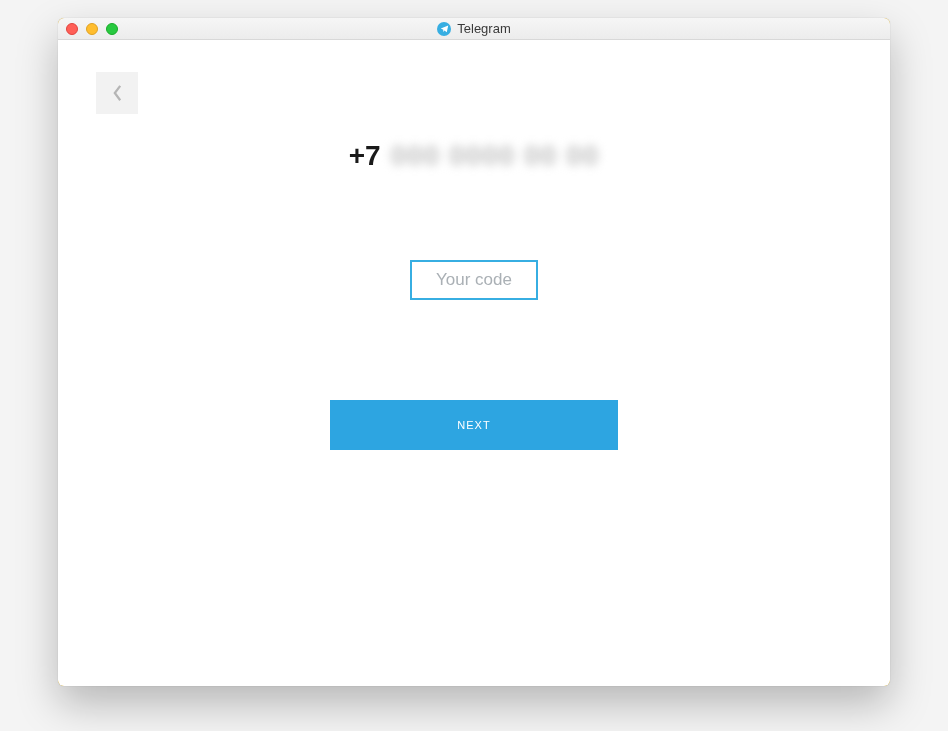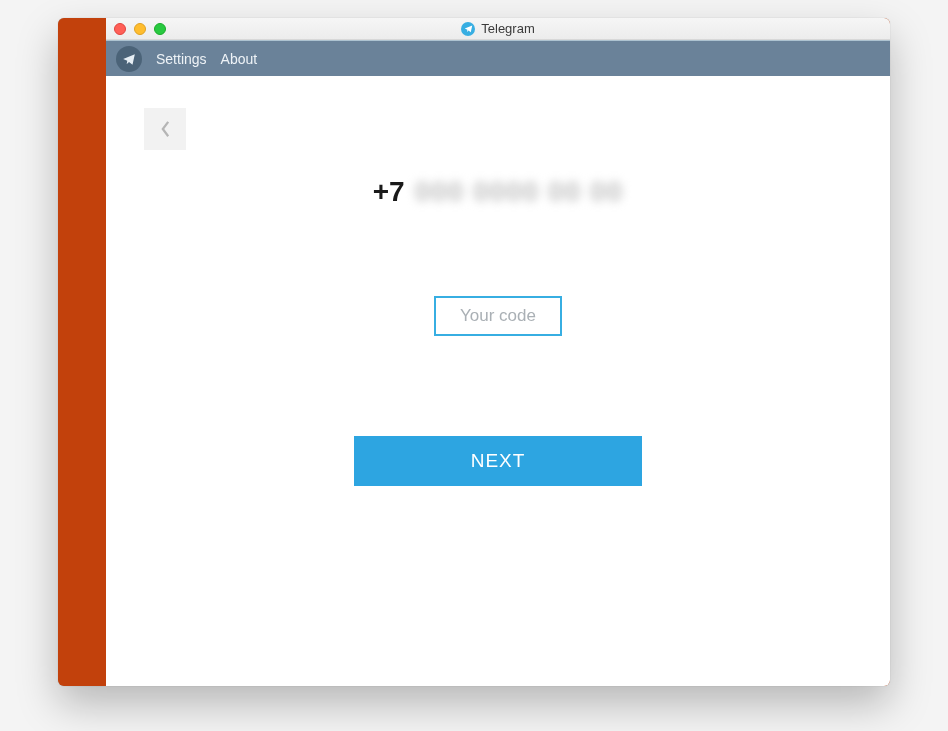--- a/index.html
+++ b/index.html
@@ -9,25 +9,24 @@
     width: 948px;
     height: 731px;
     position: relative;
   }
   .window {
     position: absolute;
     left: 58px;
     top: 18px;
     width: 832px;
     height: 668px;
-    background: #c2410c;
+    background: #eab308;
     border-radius: 6px;
     box-shadow: 0 18px 40px rgba(0,0,0,0.25), 0 0 1px rgba(0,0,0,0.3);
     overflow: hidden;
-    padding-left: 48px;
   }
   .titlebar {
     height: 22px;
     background: linear-gradient(#f6f6f6, #ececec);
     border-bottom: 1px solid #d8d8d8;
     display: flex;
     align-items: center;
     position: relative;
     padding: 0 8px;
   }
@@ -150,21 +149,21 @@
     outline: none;
   }
   .code-input::placeholder { color: #aab0b5; }
 
   .next-btn {
     margin-top: 100px;
     width: 288px;
     height: 50px;
     background: #2da5e1;
     color: #fff;
-    font-size: 19px;
+    font-size: 11px;
     letter-spacing: 1px;
     display: flex;
     align-items: center;
     justify-content: center;
     border: none;
     cursor: pointer;
   }
 </style>
 </head>
 <body>
@@ -182,29 +181,20 @@
         <svg viewBox="0 0 24 24">
             <path d="M2 12l20-8-4 18-6-5-4 4 1-6z"></path>
           </svg>
       </span>
       <span>Telegram</span>
     </div>
   </div>
 
   <div class="app">
 
-    <div class="menubar">
-      <span class="menu-icon-circle">
-        <svg viewBox="0 0 24 24">
-            <path d="M2 12l20-8-4 18-6-5-4 4 1-6z"></path>
-          </svg>
-      </span>
-      <a>Settings</a>
-      <a>About</a>
-    </div>
 
     <div class="content">
 
       <div class="back-btn">
         <svg viewBox="0 0 12 20">
           <polyline points="9,2 3,10 9,18"></polyline>
         </svg>
       </div>
 
       <div class="center-stack">

